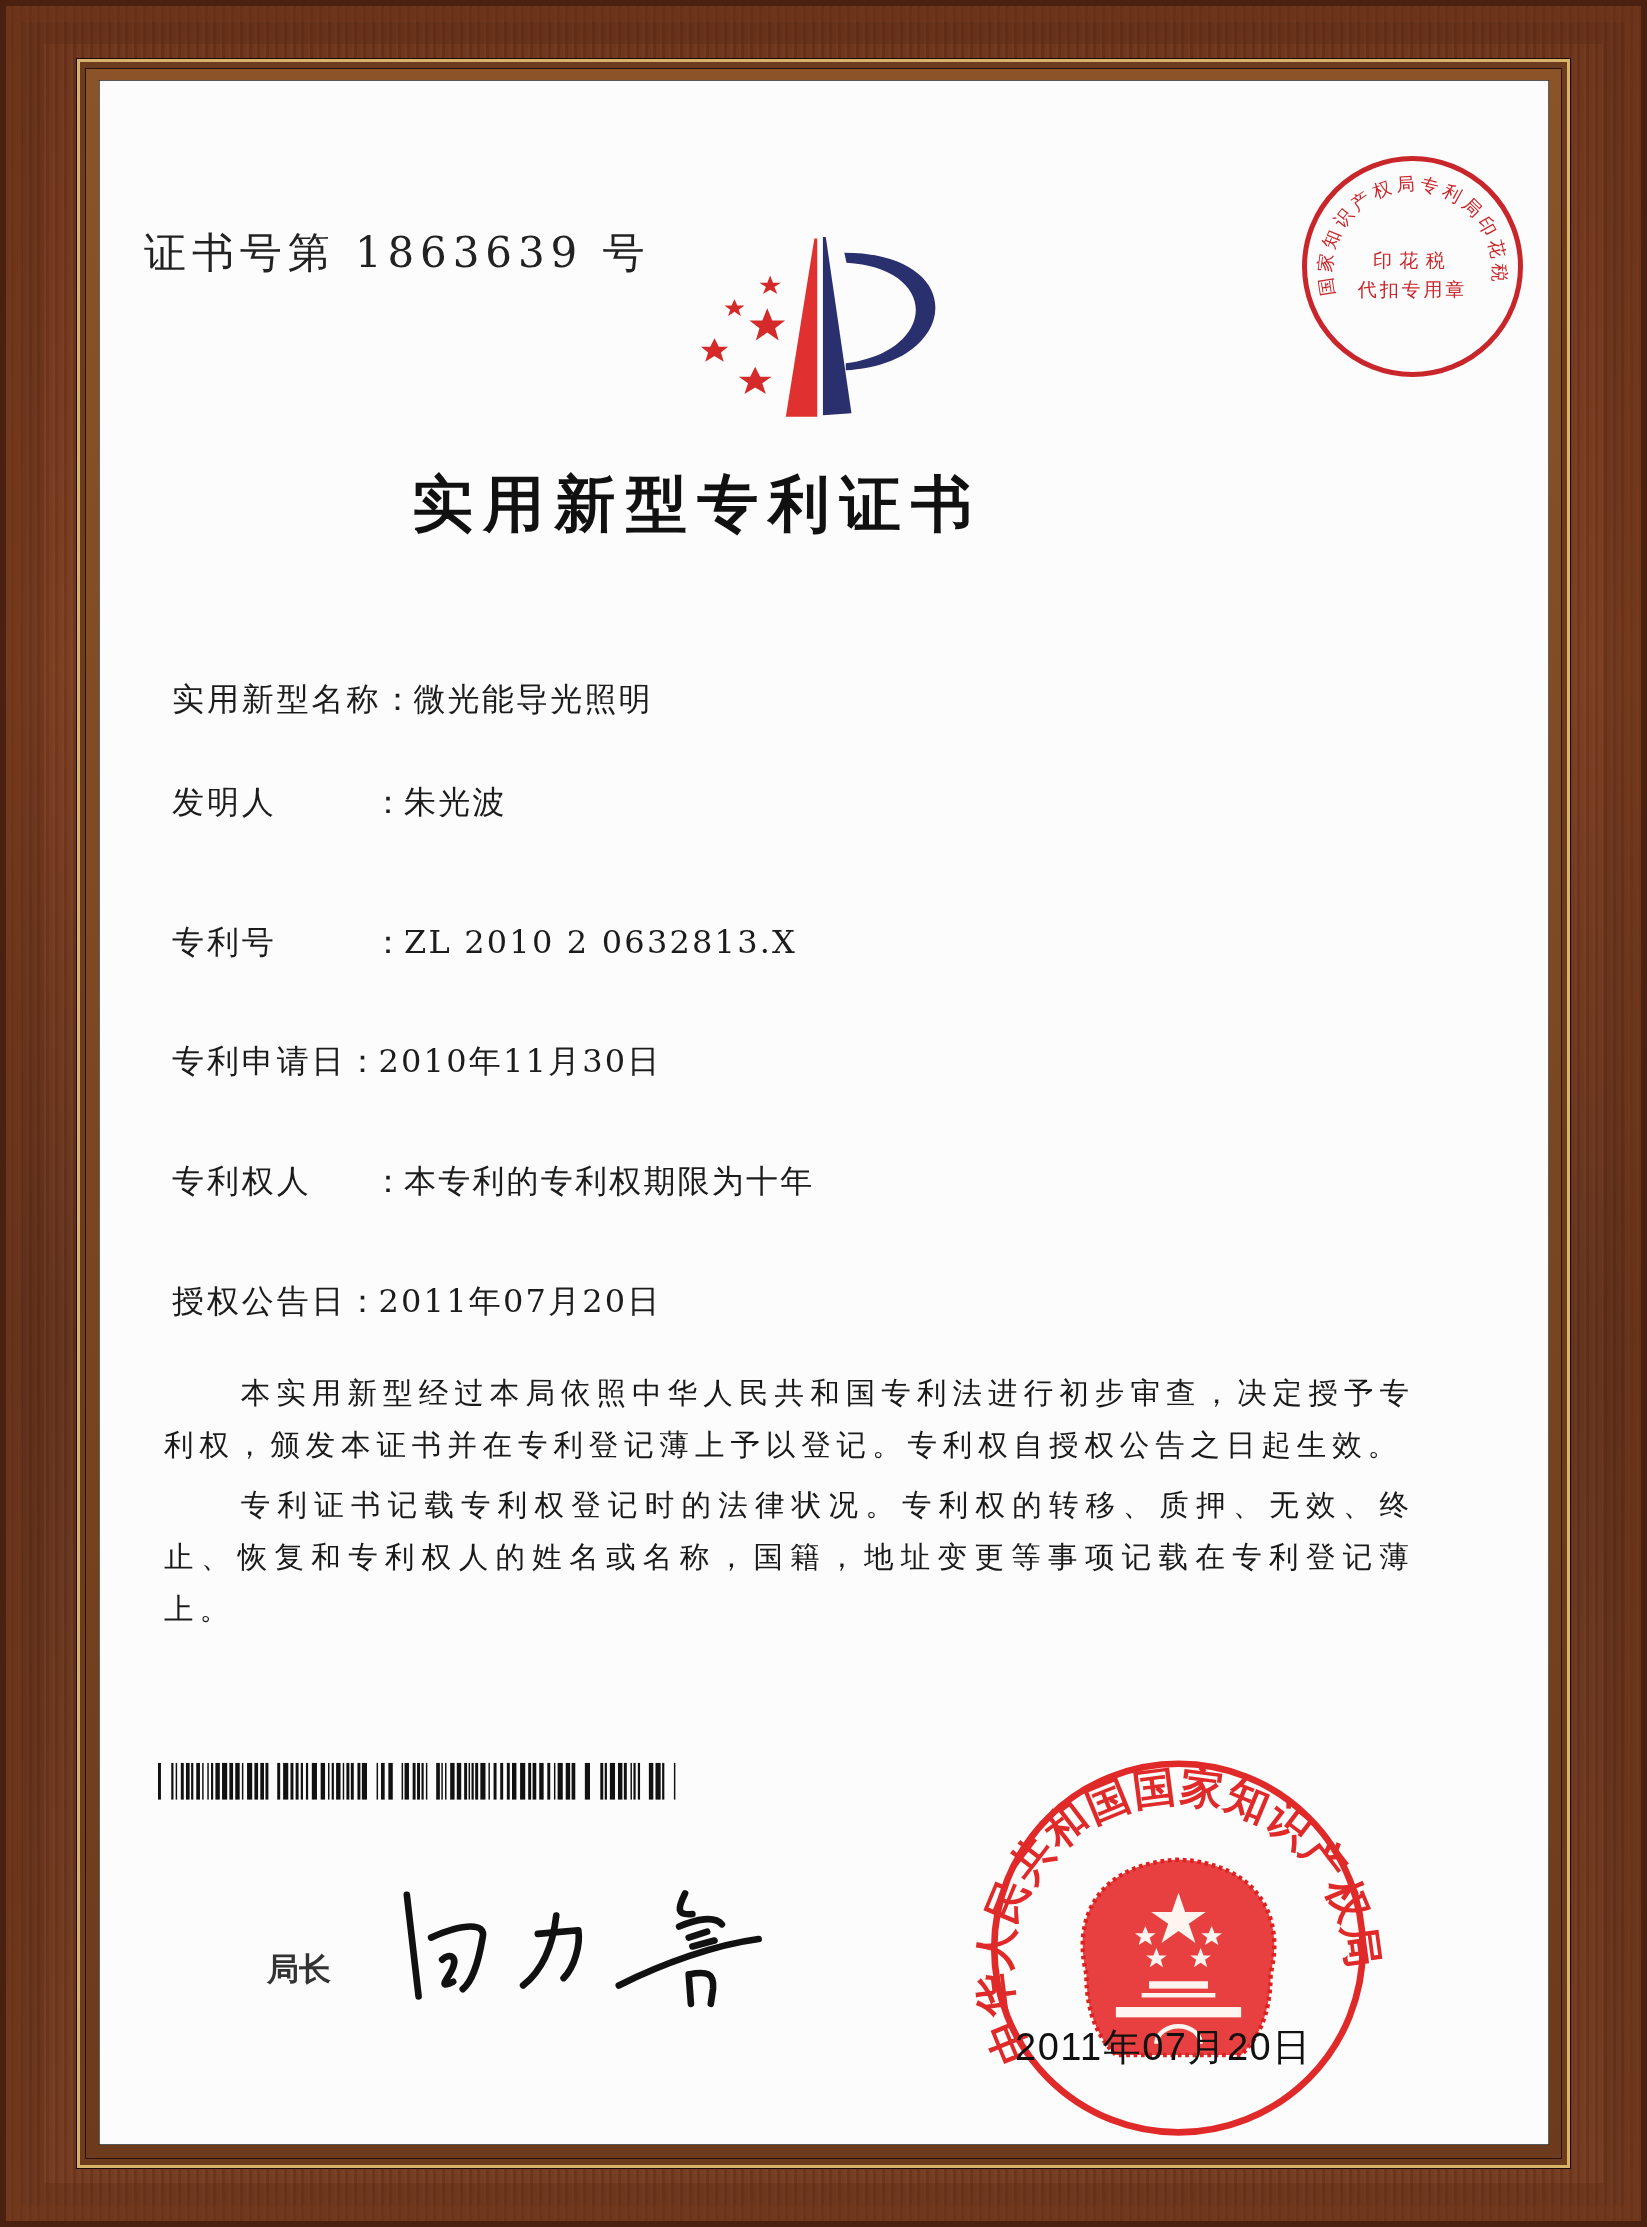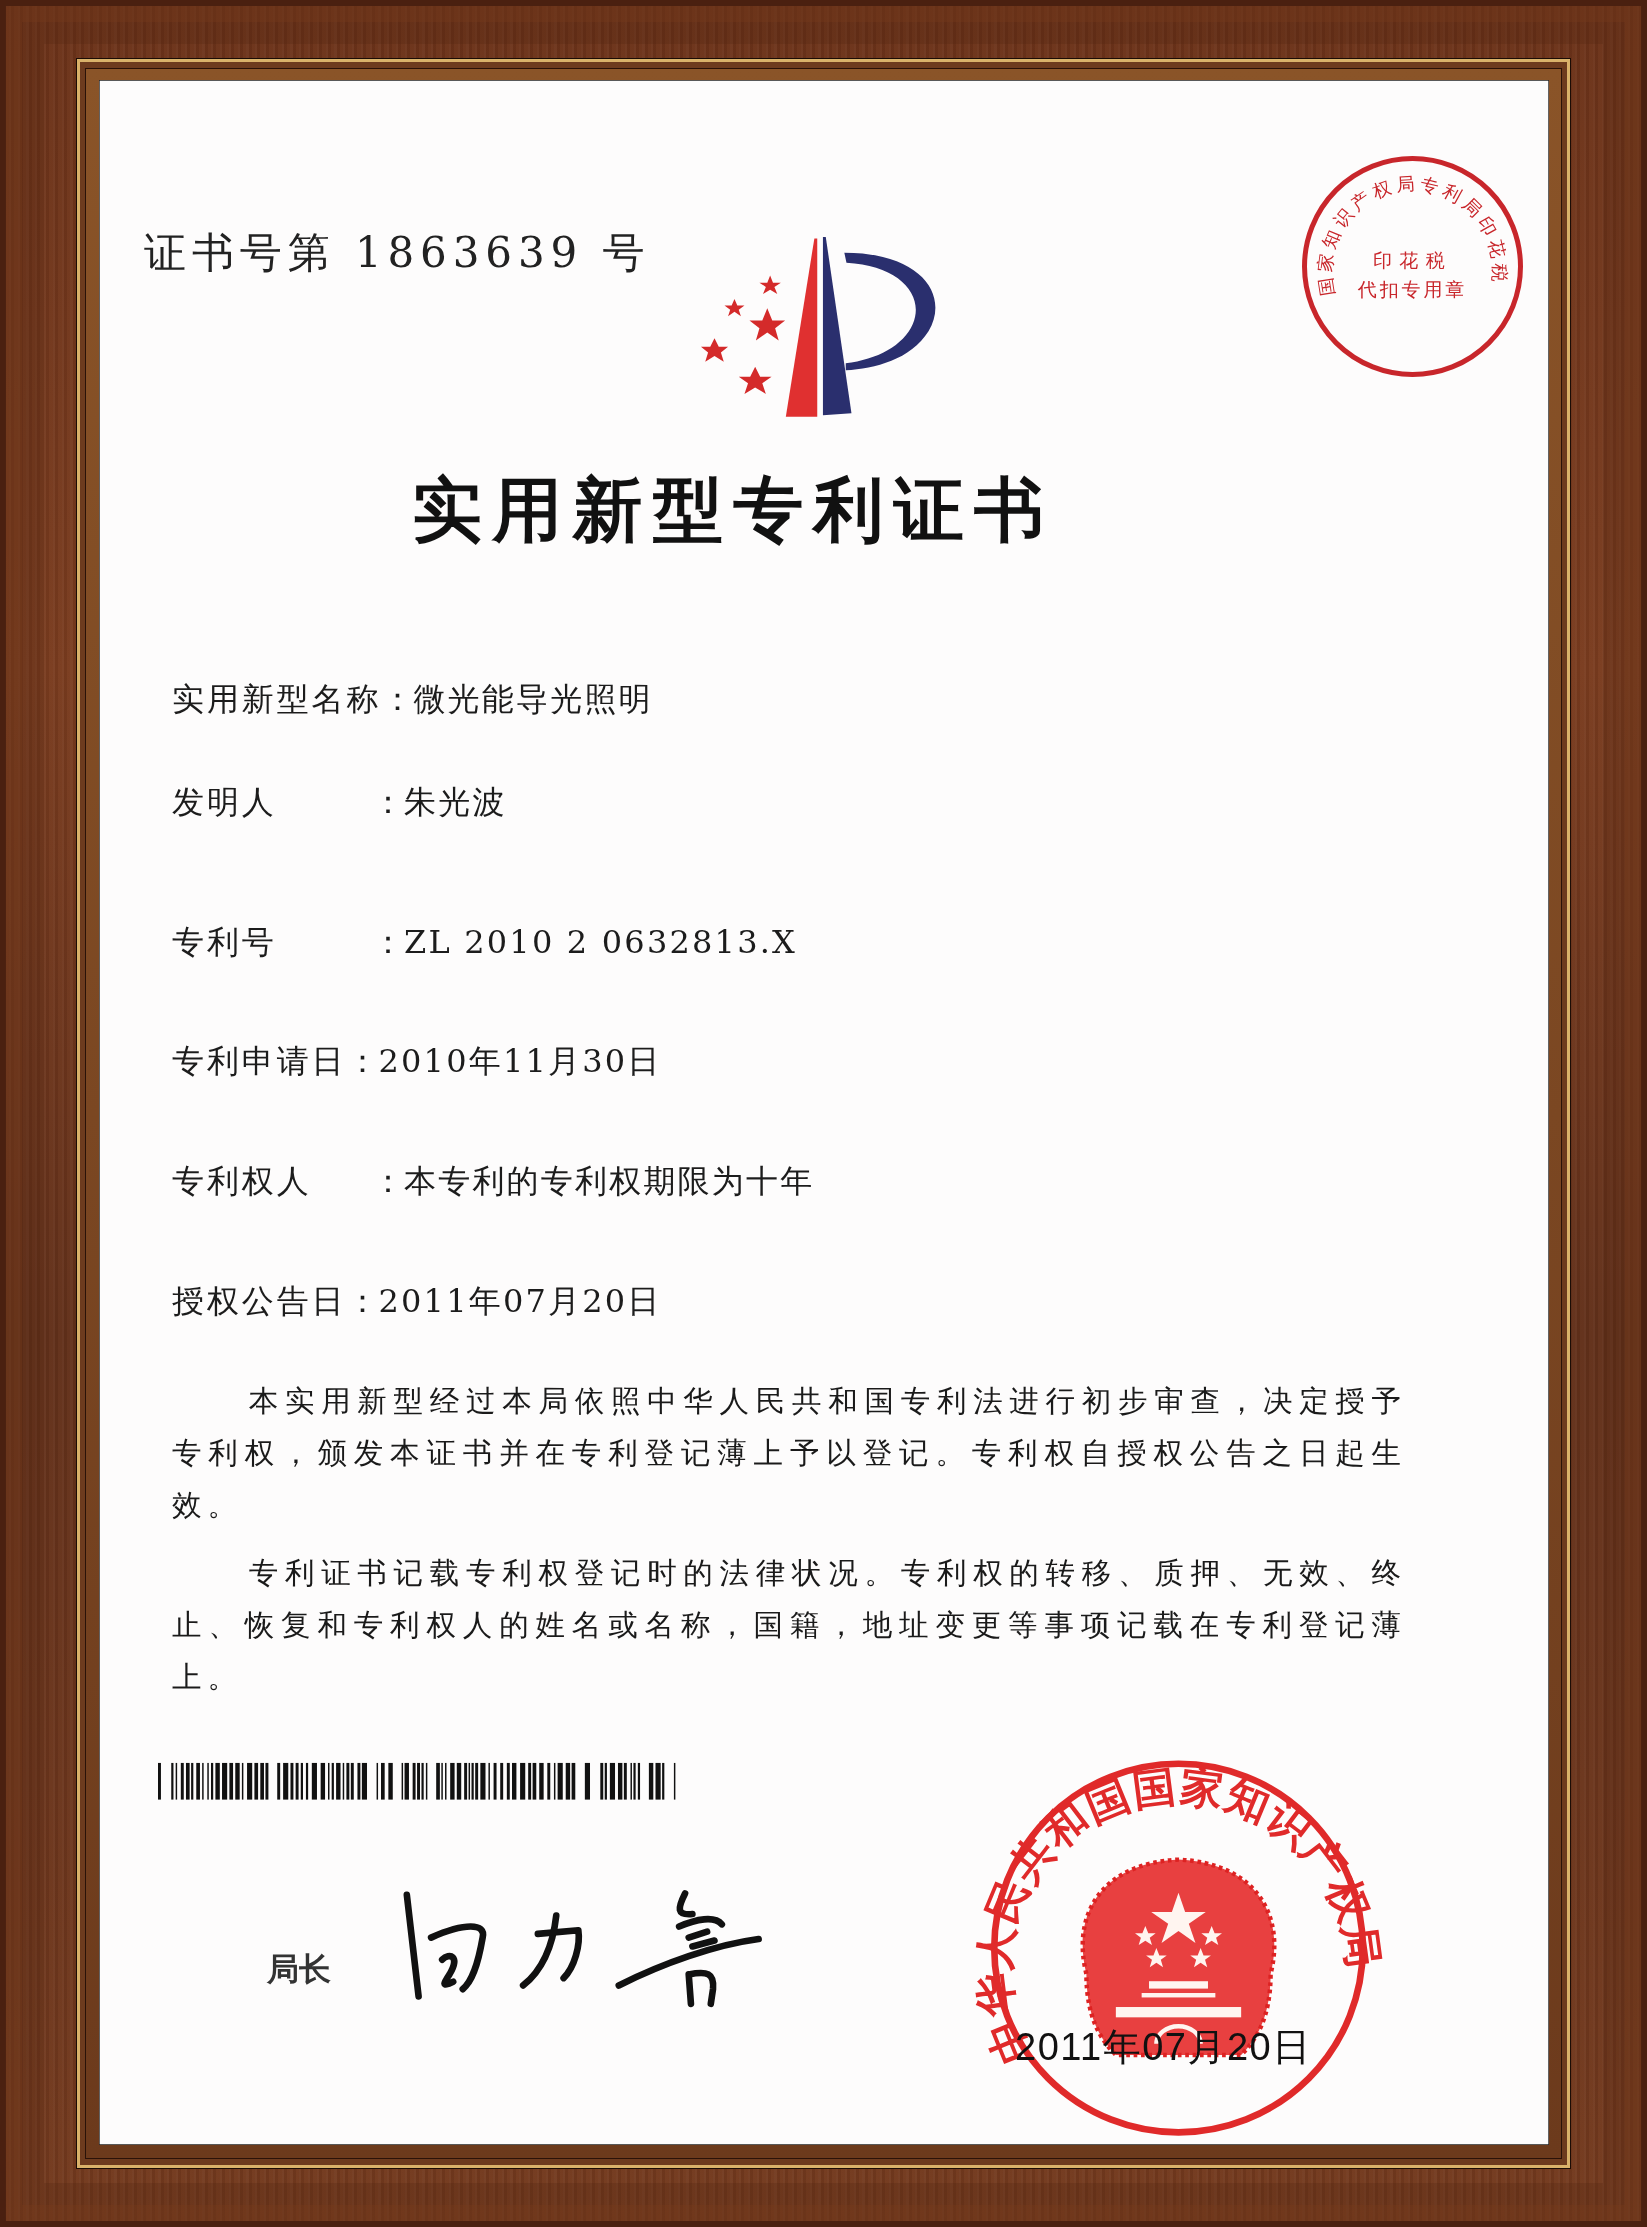--- a/index.html
+++ b/index.html
@@ -54,40 +54,40 @@
   .stamp-small .center1, .stamp-small .center2 {
     position: absolute; left: 0; right: 0; text-align: center; font-size: 19px; letter-spacing: 7.4px;
   }
   .stamp-small .center1 { top: 87px; }
   .stamp-small .center2 { top: 116px; letter-spacing: 2.9px; }
   .stamp-small svg { position: absolute; inset: 0; }
 
   
   .title {
     position: absolute; left: 412px; top: 464px; width: 796px;
-    font-size: 70px; font-weight: bold; letter-spacing: 10.3px; color: #111;
+    font-size: 61px; font-weight: bold; letter-spacing: 10.3px; color: #111;
     font-family: "DejaVu Sans", "Liberation Sans", sans-serif;
     white-space: nowrap;
   }
 
   
   .field {
     position: absolute; left: 156px; font-size: 32px; color: #1c1c1c; white-space: nowrap;
   }
   .field .label { display: inline-block; letter-spacing: 2.9px; margin-left: 16px; }
   .field .value { display: inline-block; letter-spacing: 2.2px; }
   .label-spread { display: inline-flex; justify-content: space-between; width: 200px; }
 
   
   .body-text {
     position: absolute; left: 156px; top: 1359px; width: 1267px;
     font-size: 29.5px; line-height: 52px; color: #1a1a1a; letter-spacing: 5.9px;
     font-family: "DejaVu Serif", serif;
   }
-  .body-text p { margin: 16px; text-indent: 2.6em; text-align: justify; }
+  .body-text p { margin: 8px; text-indent: 2.6em; text-align: justify; }
 
   
   .barcode { position: absolute; left: 158px; top: 1760px; width: 524px; height: 44px; }
 
   
   .director-label {
     position: absolute; left: 267px; top: 1948px; font-size: 32px; font-weight: bold; color: #333;
     font-family: "DejaVu Sans", sans-serif;
   }
   .signature { position: absolute; left: 398px; top: 1886px; width: 368px; height: 140px; }

